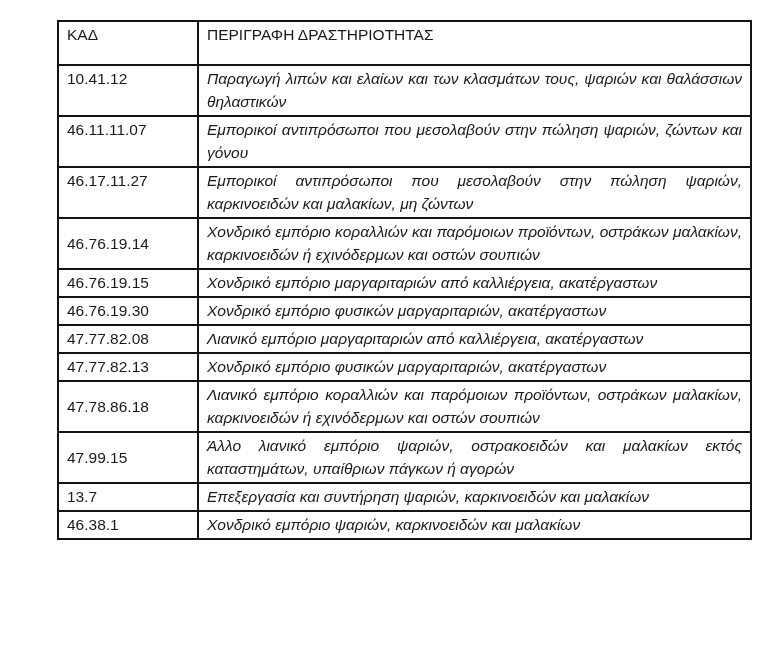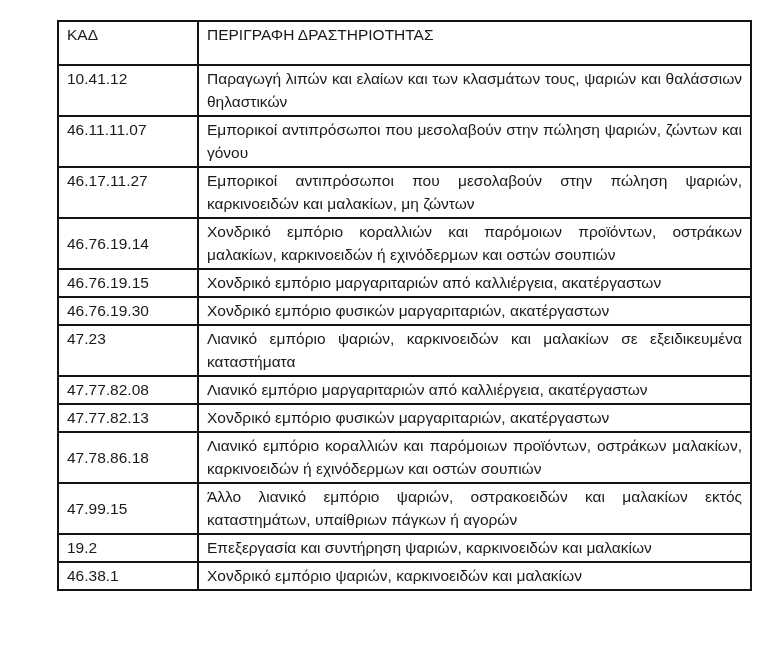--- a/index.html
+++ b/index.html
@@ -35,20 +35,21 @@
     line-height: 23px;
     font-weight: normal;
     padding: 1px 8px 2px 8px;
     vertical-align: top;
     text-align: left;
     overflow: hidden;
   }
   table.kad-table td.desc {
     text-align: justify;
     text-justify: inter-word;
+    font-style: italic;
   }
   table.kad-table td.mid {
     vertical-align: middle;
   }
   table.kad-table tr.h1 { height: 27px; }
   table.kad-table tr.hdr { height: 44px; }
   table.kad-table tr.h2 { height: 49px; margin-top: 32px; }
 </style>
 </head>
 <body>
@@ -83,42 +84,38 @@
         <td class="desc">Χονδρικό εμπόριο κοραλλιών και παρόμοιων προϊόντων, οστράκων μαλακίων, καρκινοειδών ή εχινόδερμων και οστών σουπιών</td>
       </tr>
       <tr class="h1">
         <td>46.76.19.15</td>
         <td class="desc">Χονδρικό εμπόριο μαργαριταριών από καλλιέργεια, ακατέργαστων</td>
       </tr>
       <tr class="h1">
         <td>46.76.19.30</td>
         <td class="desc">Χονδρικό εμπόριο φυσικών μαργαριταριών, ακατέργαστων</td>
       </tr>
-      <tr class="h2">
-        <td>47.23</td>
-        <td class="desc">Λιανικό εμπόριο ψαριών, καρκινοειδών και μαλακίων σε εξειδικευμένα καταστήματα</td>
-      </tr>
       <tr class="h1">
         <td>47.77.82.08</td>
         <td class="desc">Λιανικό εμπόριο μαργαριταριών από καλλιέργεια, ακατέργαστων</td>
       </tr>
       <tr class="h1">
         <td>47.77.82.13</td>
         <td class="desc">Χονδρικό εμπόριο φυσικών μαργαριταριών, ακατέργαστων</td>
       </tr>
       <tr class="h2">
         <td class="mid">47.78.86.18</td>
         <td class="desc">Λιανικό εμπόριο κοραλλιών και παρόμοιων προϊόντων, οστράκων μαλακίων, καρκινοειδών ή εχινόδερμων και οστών σουπιών</td>
       </tr>
       <tr class="h2">
         <td class="mid">47.99.15</td>
         <td class="desc">Άλλο λιανικό εμπόριο ψαριών, οστρακοειδών και μαλακίων εκτός καταστημάτων, υπαίθριων πάγκων ή αγορών</td>
       </tr>
       <tr class="h1">
-        <td>19.2</td>
+        <td>13.7</td>
         <td class="desc">Επεξεργασία και συντήρηση ψαριών, καρκινοειδών και μαλακίων</td>
       </tr>
       <tr class="h1">
         <td>46.38.1</td>
         <td class="desc">Χονδρικό εμπόριο ψαριών, καρκινοειδών και μαλακίων</td>
       </tr>
     </tbody>
   </table>
 </div>
 

